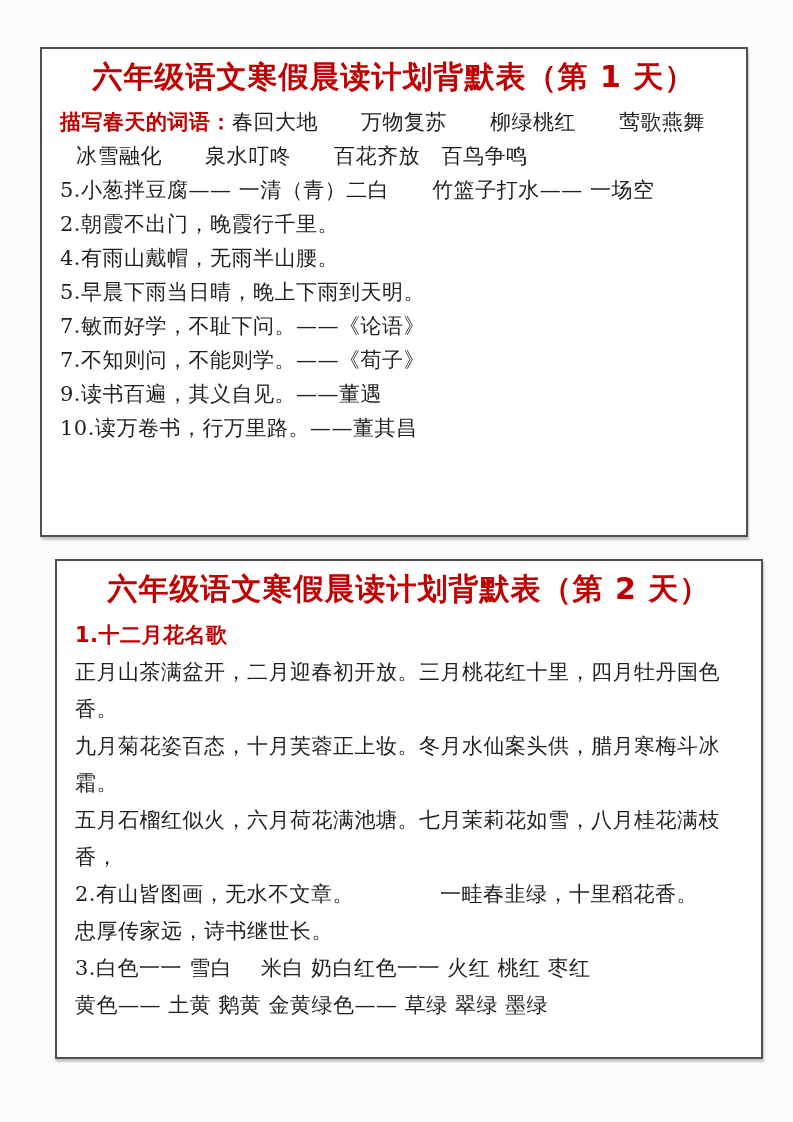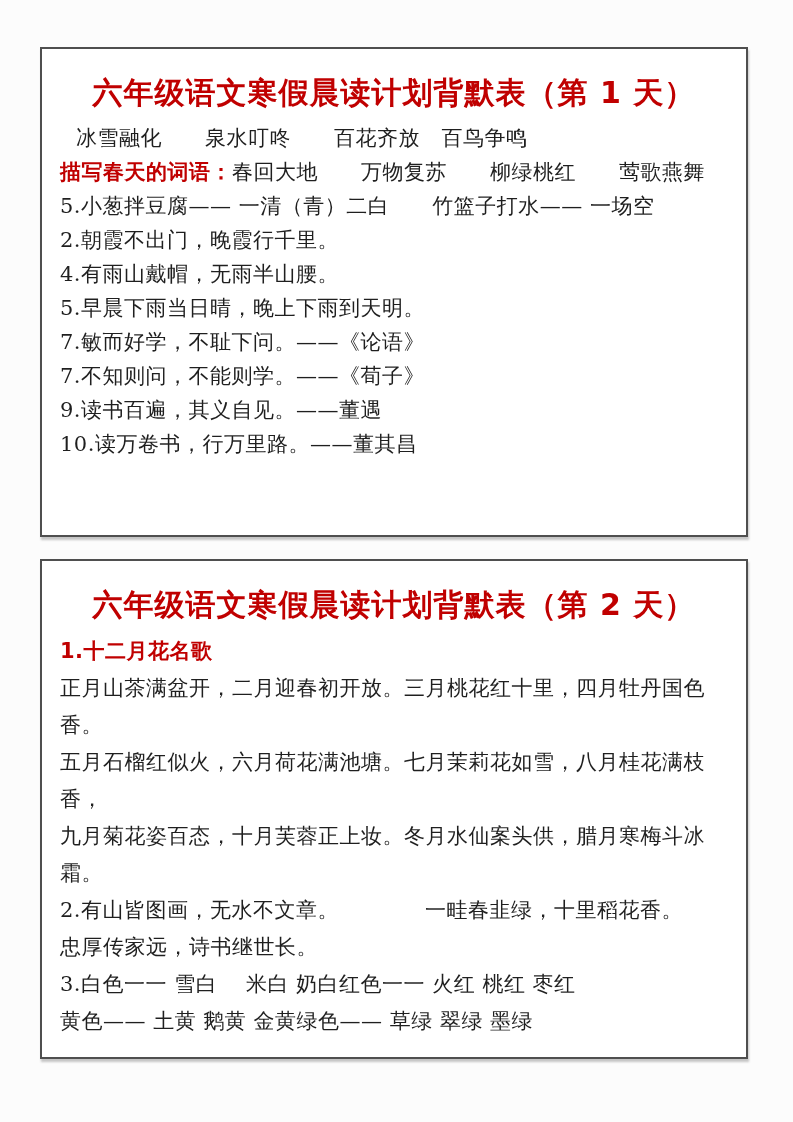--- a/index.html
+++ b/index.html
@@ -15,25 +15,25 @@
     height: 1122px;
     position: relative;
   }
   .card {
     position: absolute;
     left: 40px;
     width: 708px;
     background: #ffffff;
     border: 2px solid #4f4f4f;
     box-shadow: 1px 3px 2px rgba(130,130,130,0.45);
-    padding: 22px 18px 4px 18px;
+    padding: 6px 18px 4px 18px;
     overflow: hidden;
   }
   .card.day1 { top: 47px;  height: 490px; }
-  .card.day2 { top: 559px; height: 500px; }
+  .card.day2 { top: 559px; height: 500px; margin-left: 15px; }
   .card-title {
     font-family: "DejaVu Sans", "Liberation Sans", sans-serif;
     font-weight: bold;
     font-size: 30px;
     line-height: 44px;
     text-align: center;
     color: #c00000;
     margin-bottom: 6px;
     letter-spacing: 1px;
     white-space: nowrap;
@@ -53,41 +53,41 @@
   .indent { padding-left: 16px; }
 </style>
 </head>
 <body>
 
 <div class="page">
 
   <section class="card day1">
     <h1 class="card-title">六年级语文寒假晨读计划背默表（第 1 天）</h1>
 
+    <p class="line"><span class="red-bold">描写春天的词语：</span><span>春回大地　　万物复苏　　柳绿桃红　　莺歌燕舞</span></p>
     <p class="line indent">冰雪融化　　泉水叮咚　　百花齐放　百鸟争鸣</p>
-    <p class="line"><span class="red-bold">描写春天的词语：</span><span>春回大地　　万物复苏　　柳绿桃红　　莺歌燕舞</span></p>
 
     <p class="line">5.小葱拌豆腐—— 一清（青）二白　　竹篮子打水—— 一场空</p>
     <p class="line">2.朝霞不出门，晚霞行千里。</p>
     <p class="line">4.有雨山戴帽，无雨半山腰。</p>
     <p class="line">5.早晨下雨当日晴，晚上下雨到天明。</p>
     <p class="line">7.敏而好学，不耻下问。——《论语》</p>
     <p class="line">7.不知则问，不能则学。——《荀子》</p>
     <p class="line">9.读书百遍，其义自见。——董遇</p>
     <p class="line">10.读万卷书，行万里路。——董其昌</p>
   </section>
 
   <section class="card day2">
     <h1 class="card-title">六年级语文寒假晨读计划背默表（第 2 天）</h1>
 
     <p class="line red-bold">1.十二月花名歌</p>
 
     <p class="line">正月山茶满盆开，二月迎春初开放。三月桃花红十里，四月牡丹国色香。</p>
+    <p class="line">九月菊花姿百态，十月芙蓉正上妆。冬月水仙案头供，腊月寒梅斗冰霜。</p>
     <p class="line">五月石榴红似火，六月荷花满池塘。七月茉莉花如雪，八月桂花满枝香，</p>
-    <p class="line">九月菊花姿百态，十月芙蓉正上妆。冬月水仙案头供，腊月寒梅斗冰霜。</p>
     <p class="line">2.有山皆图画，无水不文章。　　　　一畦春韭绿，十里稻花香。</p>
     <p class="line">忠厚传家远，诗书继世长。</p>
     <p class="line">3.白色一一 雪白　 米白 奶白红色一一 火红 桃红 枣红</p>
     <p class="line">黄色—— 土黄 鹅黄 金黄绿色—— 草绿 翠绿 墨绿</p>
 
   </section>
 
 </div>
 
 </body></html>

